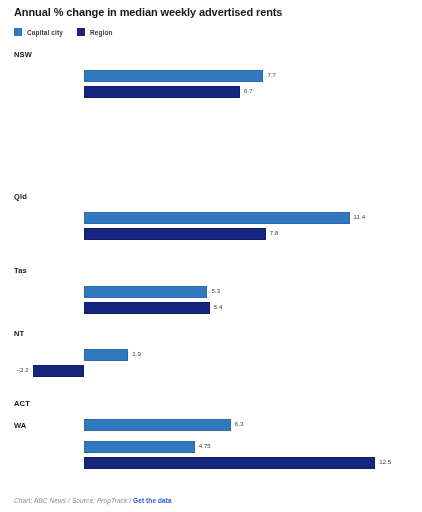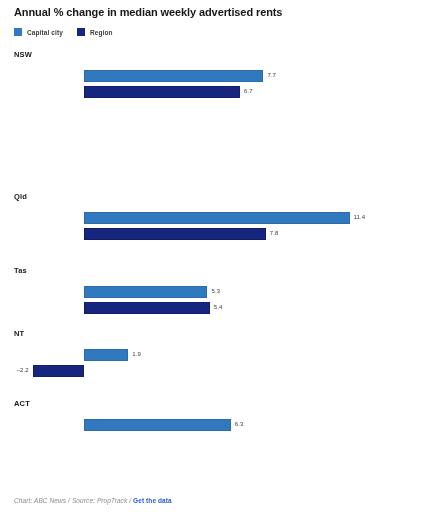--- a/index.html
+++ b/index.html
@@ -186,20 +186,31 @@
           <span class="bar-value left" style="left: -3.26px; width: 18px;">–2.2</span>
         </div>
       </div>
       <div class="group" style="top: 334px; height: 48px; margin-top: 15px;">
         <div class="group-label">ACT</div>
         <div class="bar-row" style="top: 20px;">
           <div class="bar capital" style="width: 146.79px; left: 70px;"></div>
           <span class="bar-value right" style="left: 220.79px;">6.3</span>
         </div>
       </div>
+      <div class="group" style="top: 371px; height: 48px;">
+        <div class="group-label">WA</div>
+        <div class="bar-row" style="top: 20px;">
+          <div class="bar capital" style="width: 110.675px; left: 70px;"></div>
+          <span class="bar-value right" style="left: 184.675px;">4.75</span>
+        </div>
+        <div class="bar-row" style="top: 36px;">
+          <div class="bar region" style="width: 291.25px; left: 70px;"></div>
+          <span class="bar-value right" style="left: 365.25px;">12.5</span>
+        </div>
+      </div>
     </div>
 
   <div class="footer">
     <span>Chart: ABC News / Source: PropTrack /</span>
     <a class="link" href="#">Get the data</a>
   </div>
 
 </div>
 
 </body></html>

